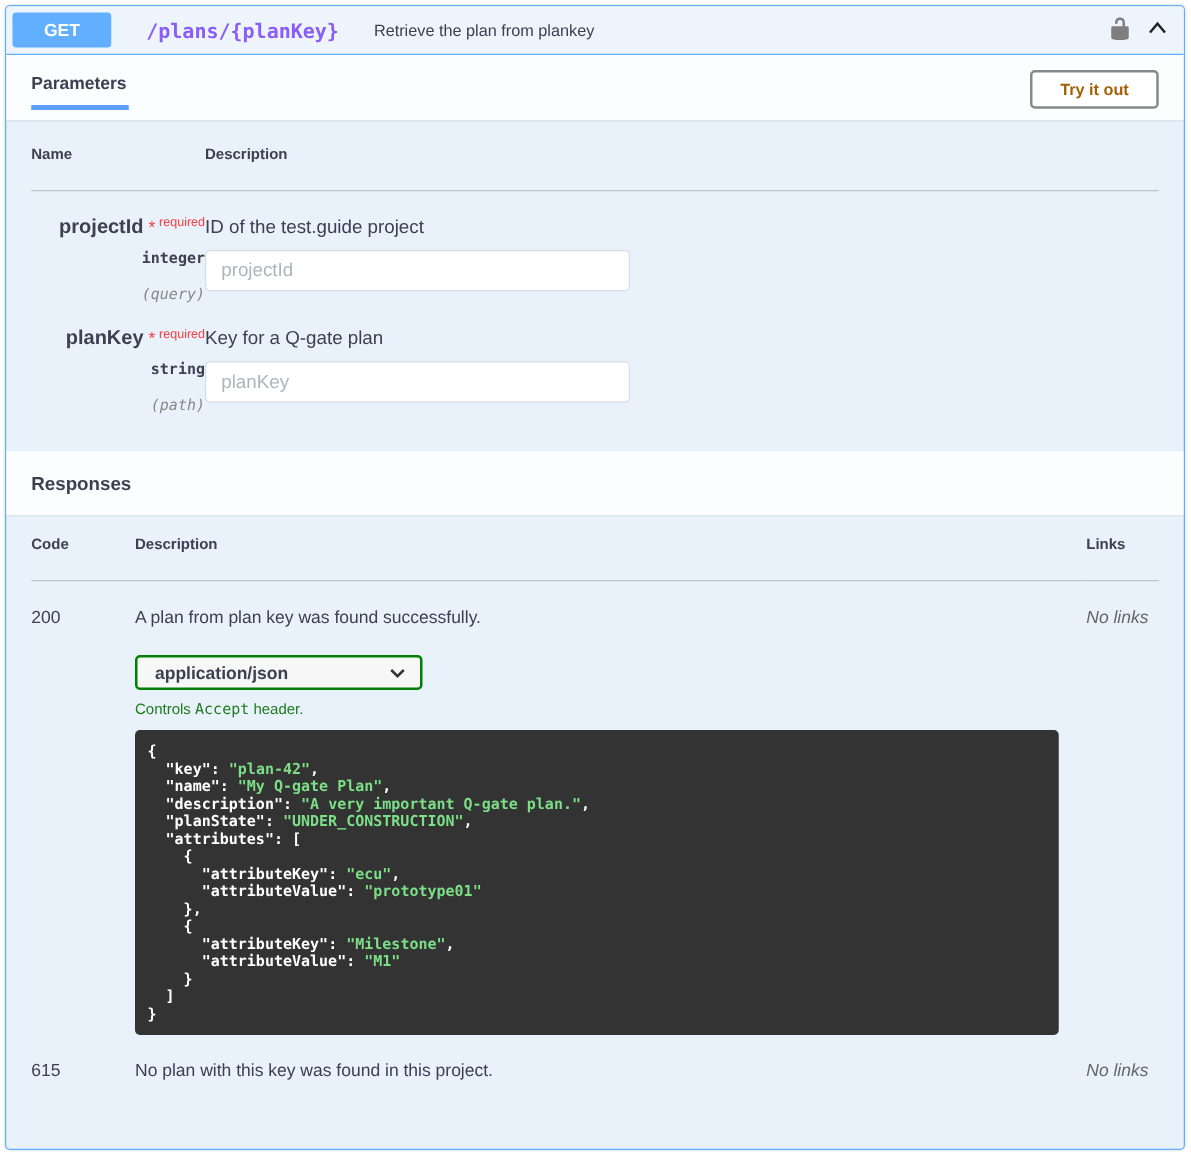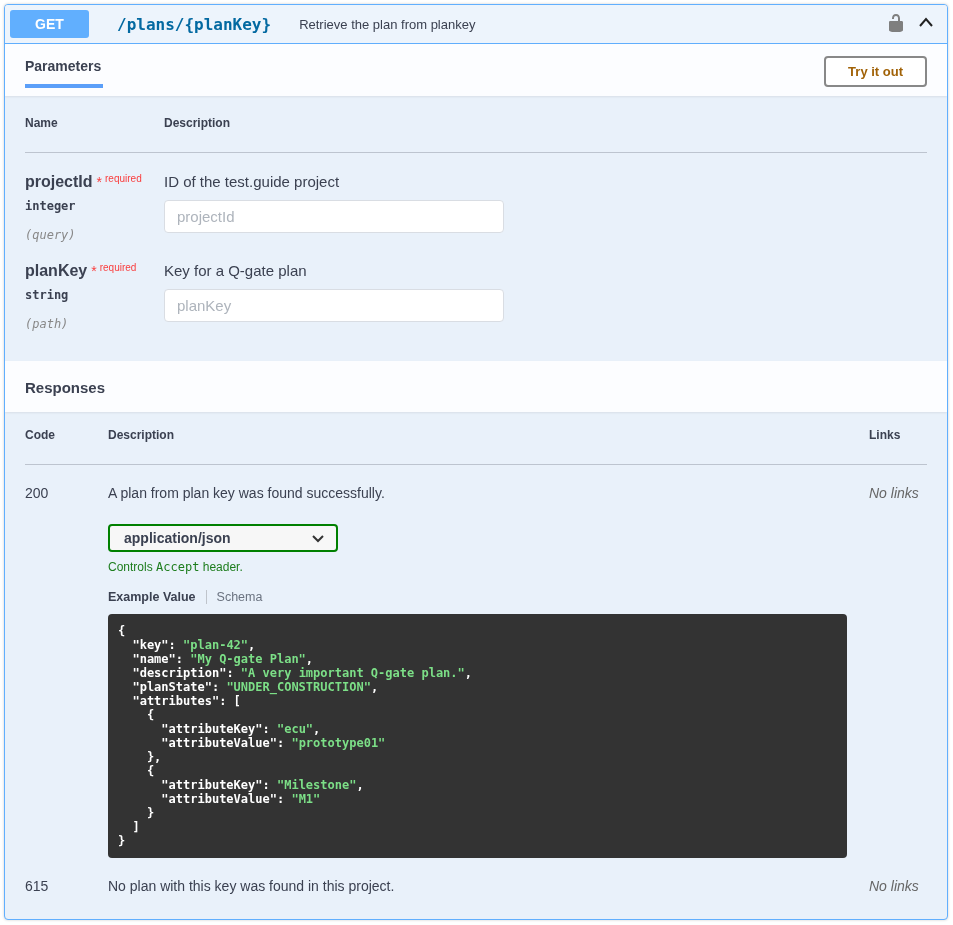--- a/index.html
+++ b/index.html
@@ -18,21 +18,21 @@
     display: flex; align-items: center; gap: 28px;
     padding: 5px; border-bottom: 1px solid #61affe; background: #edf4fc;
   }
   .method-badge {
     background: #61affe; color: #fff; border: none; border-radius: 3px;
     font-family: "Liberation Sans", sans-serif; font-weight: bold; font-size: 14px;
     width: 79px; min-width: 79px; padding: 6px 0; text-align: center; cursor: pointer;
   }
   .endpoint-path {
     font-family: "DejaVu Sans Mono", monospace; font-weight: bold; font-size: 16px;
-    color: #0369a1; cursor: pointer;
+    color: #8b5cf6; cursor: pointer;
   }
   .summary-desc { font-size: 13px; color: #3b4151; }
   .summary-right { margin-left: auto; display: flex; align-items: center; gap: 12px; padding-right: 8px; }
   .icon-btn { background: none; border: none; padding: 0; cursor: pointer; display: flex; align-items: center; }
   
   .section-bar {
     display: flex; justify-content: space-between; align-items: center;
     padding: 10px 20px 8px; background: rgba(255,255,255,.85);
     box-shadow: 0 1px 2px rgba(0,0,0,.08); min-height: 51px;
   }
@@ -46,21 +46,21 @@
     font-family: "Liberation Sans", sans-serif; font-weight: bold; font-size: 13px;
     padding: 6px 22px; cursor: pointer;
   }
   
   .params-wrap { padding: 20px 20px 30px; }
   .params-grid { display: grid; grid-template-columns: 139px 1fr; }
   .col-hdr {
     font-size: 12px; font-weight: bold; color: #3b4151;
     padding-bottom: 22px; border-bottom: 1px solid rgba(59,65,81,.25);
   }
-  .p-name-cell { padding-top: 20px; }
+  .p-name-cell { padding-top: 20px; text-align: right; }
   .p-desc-cell { padding-top: 20px; }
   .param-name { font-size: 16px; font-weight: bold; color: #3b4151; display: inline; }
   .req-star { color: #f93e3e; font-size: 14px; margin-left: 4px; }
   .req-label { color: #f93e3e; font-size: 10px; position: relative; top: -5px; margin-left: 3px; }
   .param-type { font-family: "DejaVu Sans Mono", monospace; font-weight: bold; font-size: 12px; margin-top: 8px; }
   .param-in { font-family: "DejaVu Sans Mono", monospace; font-style: italic; font-size: 12px; color: #888; margin-top: 15px; }
   .param-desc { font-size: 15px; color: #3b4151; }
   .param-input {
     display: block; margin-top: 10px; width: 340px; height: 33px;
     border: 1px solid #d9dde3; border-radius: 4px; background: #fff;
@@ -171,25 +171,20 @@
           <div class="media-select">
             <span>application/json</span>
             <span>
               <svg width="12" height="8" viewBox="0 0 12 8">
                   <polyline points="1,1 6,6 11,1" fill="none" stroke="#333" stroke-width="2"></polyline>
                 </svg>
             </span>
           </div>
           <div class="accept-note"><span>Controls </span><span class="accept-code">Accept</span><span> header.</span></div>
         </div>
-        <div class="example-tabs">
-          <span class="tab-example">Example Value</span>
-          <span class="tab-divider"></span>
-          <span class="tab-schema">Schema</span>
-        </div>
         <div class="code-block"><div><span class="tok-p">{</span></div><div><span class="tok-k">  "key"</span><span class="tok-p">: </span><span class="tok-s">"plan-42"</span><span class="tok-p">,</span></div><div><span class="tok-k">  "name"</span><span class="tok-p">: </span><span class="tok-s">"My Q-gate Plan"</span><span class="tok-p">,</span></div><div><span class="tok-k">  "description"</span><span class="tok-p">: </span><span class="tok-s">"A very important Q-gate plan."</span><span class="tok-p">,</span></div><div><span class="tok-k">  "planState"</span><span class="tok-p">: </span><span class="tok-s">"UNDER_CONSTRUCTION"</span><span class="tok-p">,</span></div><div><span class="tok-k">  "attributes"</span><span class="tok-p">: [</span></div><div><span class="tok-p">    {</span></div><div><span class="tok-k">      "attributeKey"</span><span class="tok-p">: </span><span class="tok-s">"ecu"</span><span class="tok-p">,</span></div><div><span class="tok-k">      "attributeValue"</span><span class="tok-p">: </span><span class="tok-s">"prototype01"</span></div><div><span class="tok-p">    },</span></div><div><span class="tok-p">    {</span></div><div><span class="tok-k">      "attributeKey"</span><span class="tok-p">: </span><span class="tok-s">"Milestone"</span><span class="tok-p">,</span></div><div><span class="tok-k">      "attributeValue"</span><span class="tok-p">: </span><span class="tok-s">"M1"</span></div><div><span class="tok-p">    }</span></div><div><span class="tok-p">  ]</span></div><div><span class="tok-p">}</span></div></div>
       </div>
       <div class="r-links-cell">No links</div>
 
       <div class="r-code-cell">615</div>
       <div class="r-desc-cell">
         <div>No plan with this key was found in this project.</div>
       </div>
       <div class="r-links-cell">No links</div>
     </div>

